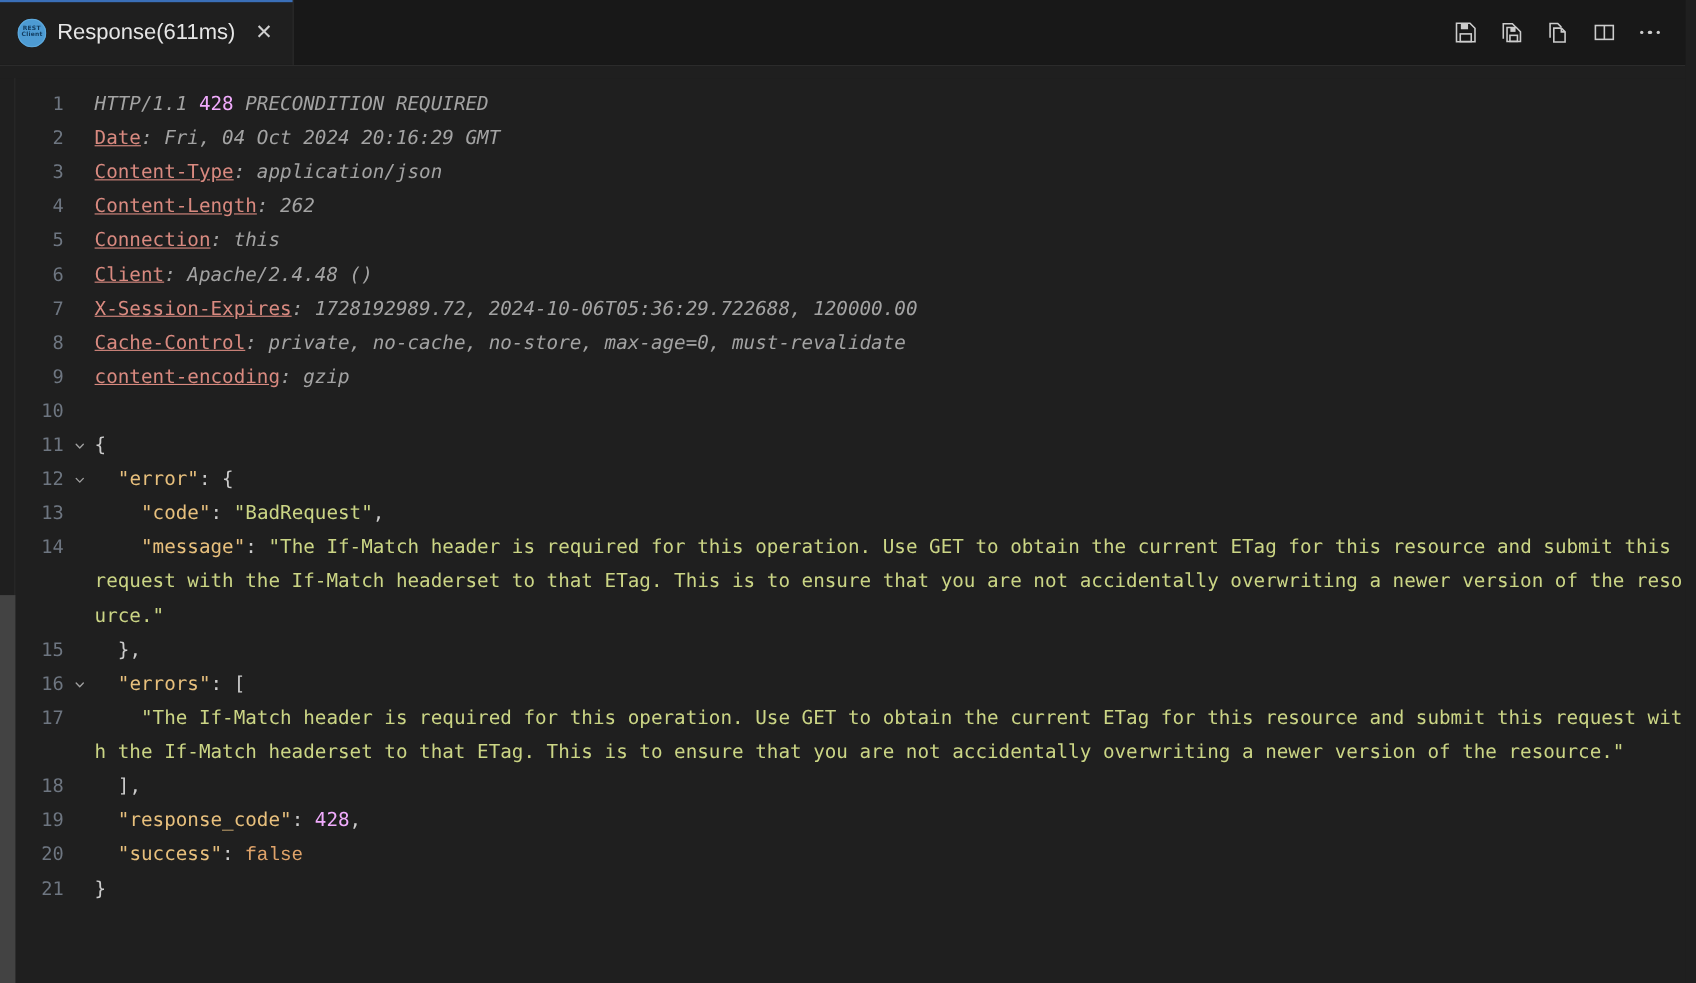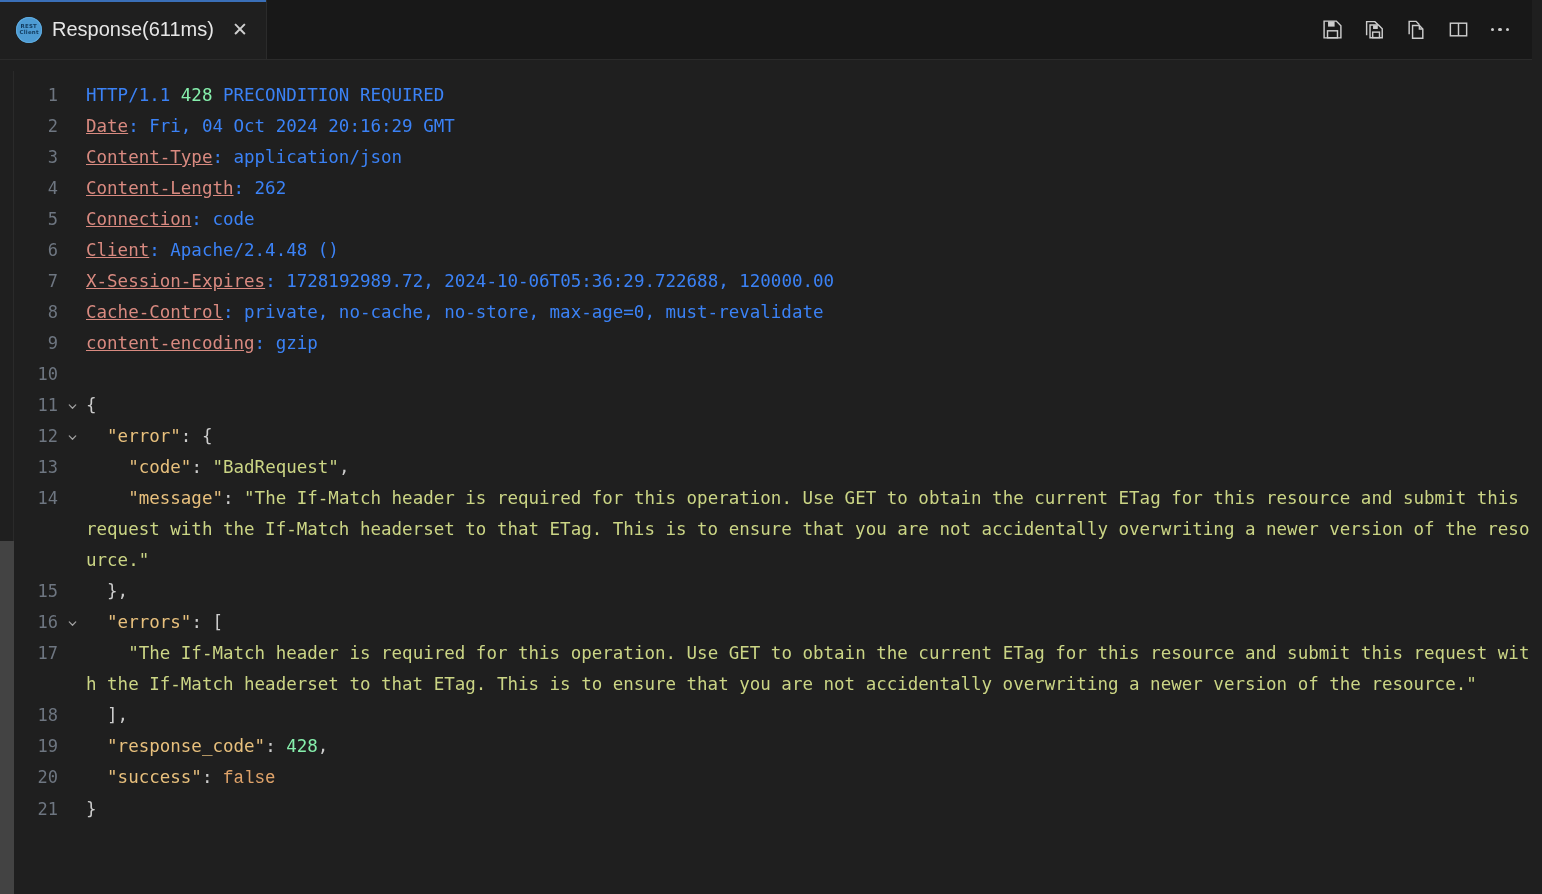--- a/index.html
+++ b/index.html
@@ -205,24 +205,24 @@
     flex: 1 1 auto;
     white-space: pre-wrap;
     overflow-wrap: anywhere;
     word-break: break-all;
     color: #cccccc;
     padding-right: 2px;
     line-height: 31px;
   }
 
   
-  .t-plain   { color: #3b82f6; }
+  .t-plain   { color: #a3a3a3; font-style: italic; }
   .t-header  { color: #d98a80; text-decoration: underline; }
   .t-punct   { color: #cccccc; }
-  .t-num     { color: #86efac; }
+  .t-num     { color: #f0abfc; }
   .t-key     { color: #e8c07d; }
   .t-string  { color: #cbd585; }
   .t-bool    { color: #dfa36a; font-family: Liberation Mono, monospace; }
   .t-brace   { color: #cccccc; }
 </style>
 </head>
 <body>
 
 <div id="app">
 
@@ -316,21 +316,21 @@
           <div class="content"><span class="t-header">Content-Type</span><span class="t-plain">: application/json</span></div>
         </div>
         <div class="row">
           <div class="lineno">4</div>
           <div class="fold"></div>
           <div class="content"><span class="t-header">Content-Length</span><span class="t-plain">: 262</span></div>
         </div>
         <div class="row">
           <div class="lineno">5</div>
           <div class="fold"></div>
-          <div class="content"><span class="t-header">Connection</span><span class="t-plain">: code</span></div>
+          <div class="content"><span class="t-header">Connection</span><span class="t-plain">: this</span></div>
         </div>
         <div class="row">
           <div class="lineno">6</div>
           <div class="fold"></div>
           <div class="content"><span class="t-header">Client</span><span class="t-plain">: Apache/2.4.48 ()</span></div>
         </div>
         <div class="row">
           <div class="lineno">7</div>
           <div class="fold"></div>
           <div class="content"><span class="t-header">X-Session-Expires</span><span class="t-plain">: 1728192989.72, 2024-10-06T05:36:29.722688, 120000.00</span></div>

